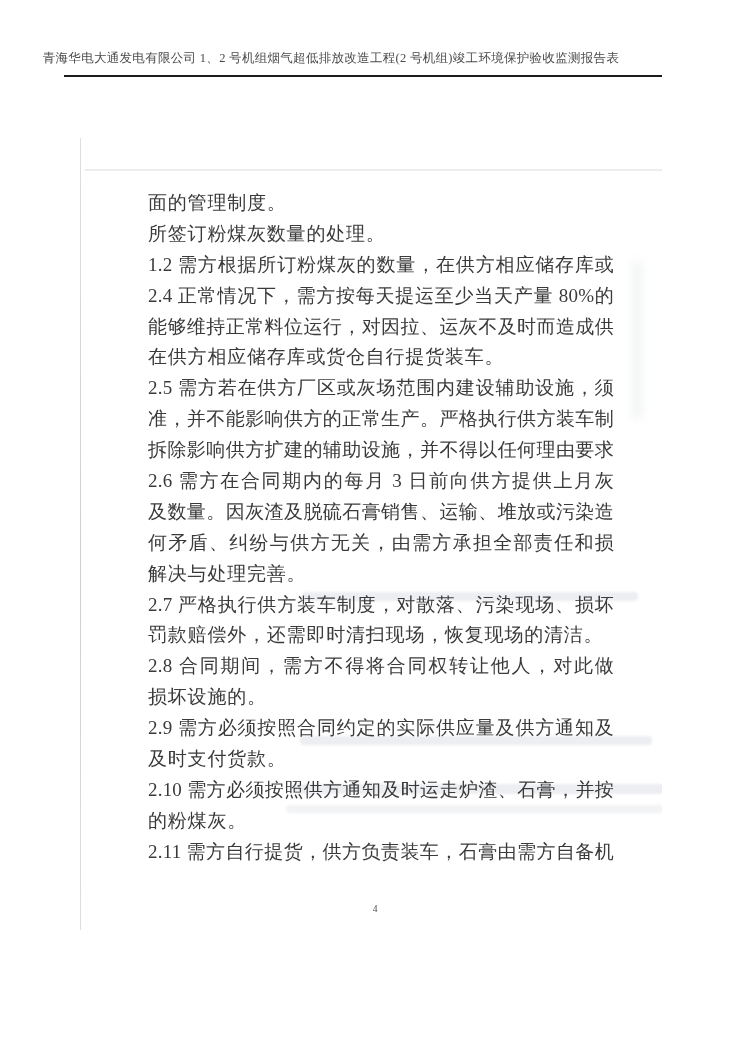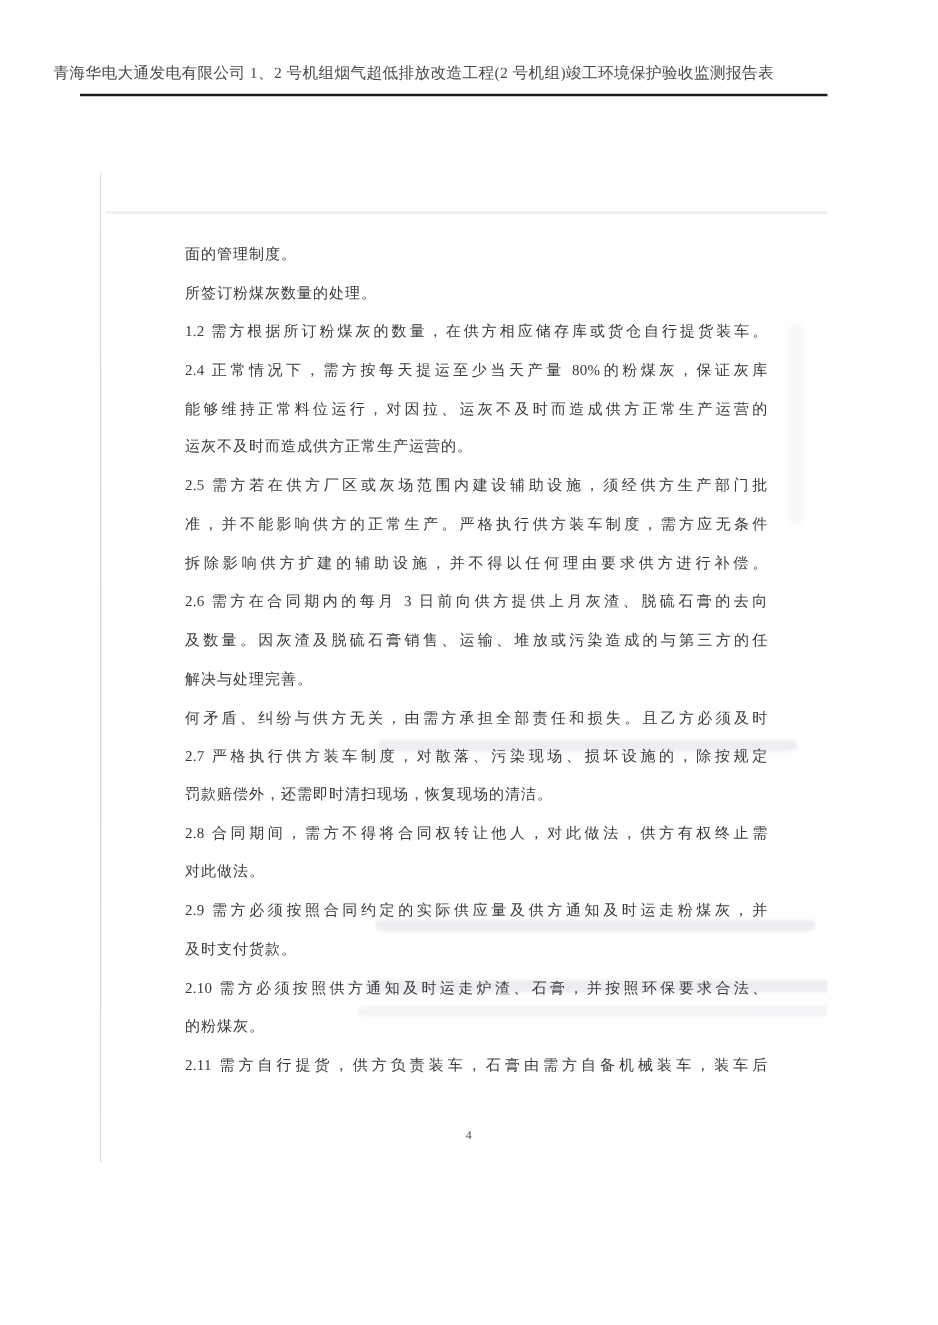--- a/index.html
+++ b/index.html
@@ -73,21 +73,21 @@
     filter: blur(4px);
     border-radius: 6px;
   }
 
   
   .contract-text {
     position: absolute;
     left: 148px;
     top: 188px;
     width: 466px;
-    font-size: 12px;
+    font-size: 19px;
     color: #3a3a3a;
     text-rendering: optimizeLegibility;
     font-family: Liberation Serif, serif;
   }
   .contract-text .line {
     height: 30.9px;
     line-height: 30.9px;
     letter-spacing: 0.2px;
     text-align: justify;
     overflow: hidden;
@@ -139,32 +139,32 @@
   <div class="scan-artifact artifact-3"></div>
   <div class="scan-artifact artifact-4"></div>
   <div class="artifact-smudge"></div>
 
   <div class="contract-text">
       <div class="line short">面的管理制度。</div>
       <div class="line short">所签订粉煤灰数量的处理。</div>
       <div class="line full">1.2 需方根据所订粉煤灰的数量，在供方相应储存库或货仓自行提货装车。</div>
       <div class="line full">2.4 正常情况下，需方按每天提运至少当天产量 80%的粉煤灰，保证灰库</div>
       <div class="line full">能够维持正常料位运行，对因拉、运灰不及时而造成供方正常生产运营的</div>
-      <div class="line short">运灰不及时而造成供方正常生产运营的。</div>
+      <div class="line short">在供方相应储存库或货仓自行提货装车。</div>
       <div class="line full">2.5 需方若在供方厂区或灰场范围内建设辅助设施，须经供方生产部门批</div>
       <div class="line full">准，并不能影响供方的正常生产。严格执行供方装车制度，需方应无条件</div>
       <div class="line full">拆除影响供方扩建的辅助设施，并不得以任何理由要求供方进行补偿。</div>
       <div class="line full">2.6 需方在合同期内的每月 3 日前向供方提供上月灰渣、脱硫石膏的去向</div>
       <div class="line full">及数量。因灰渣及脱硫石膏销售、运输、堆放或污染造成的与第三方的任</div>
+      <div class="line full">何矛盾、纠纷与供方无关，由需方承担全部责任和损失。且乙方必须及时</div>
       <div class="line short">解决与处理完善。</div>
-      <div class="line full">何矛盾、纠纷与供方无关，由需方承担全部责任和损失。且乙方必须及时</div>
       <div class="line full">2.7 严格执行供方装车制度，对散落、污染现场、损坏设施的，除按规定</div>
       <div class="line short">罚款赔偿外，还需即时清扫现场，恢复现场的清洁。</div>
       <div class="line full">2.8 合同期间，需方不得将合同权转让他人，对此做法，供方有权终止需</div>
-      <div class="line short">对此做法。</div>
+      <div class="line short">损坏设施的。</div>
       <div class="line full">2.9 需方必须按照合同约定的实际供应量及供方通知及时运走粉煤灰，并</div>
       <div class="line short">及时支付货款。</div>
       <div class="line full">2.10 需方必须按照供方通知及时运走炉渣、石膏，并按照环保要求合法、</div>
       <div class="line short">的粉煤灰。</div>
       <div class="line full">2.11 需方自行提货，供方负责装车，石膏由需方自备机械装车，装车后</div>
     </div>
 
   <div class="inner-page-number">4</div>
 
   <div class="report-page-number">46</div>

